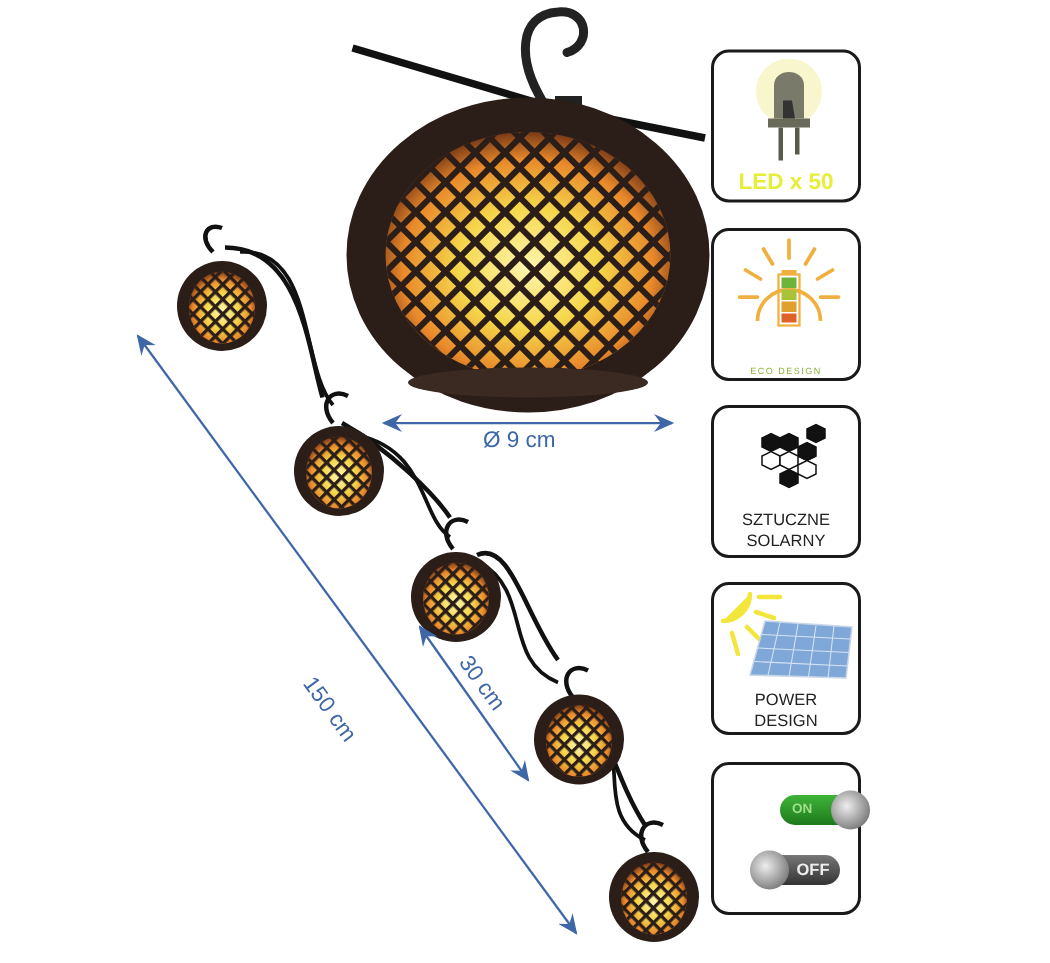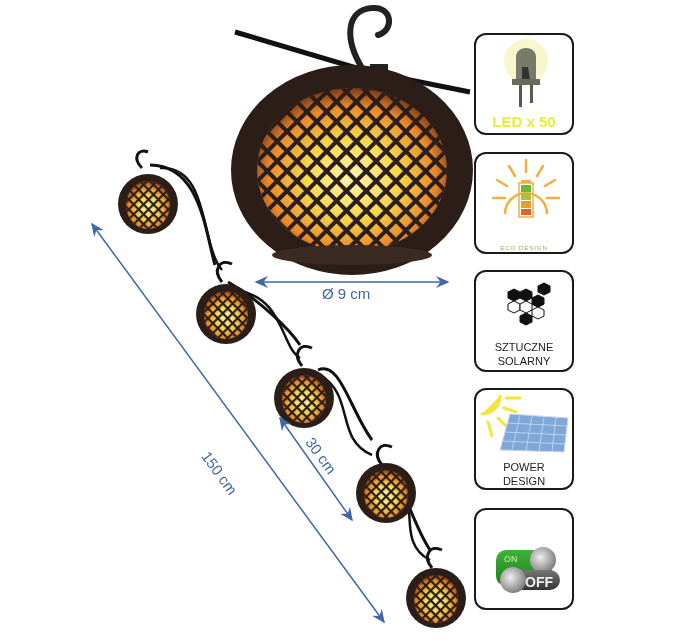--- a/index.html
+++ b/index.html
@@ -162,21 +162,21 @@
       <line x1="28" y1="29" x2="87" y2="32"></line>
       <line x1="25" y1="38" x2="86" y2="41"></line>
       <line x1="23" y1="47" x2="85" y2="50"></line>
     </g>
   </svg>
   <div class="lbl" style="top:70px;">POWER</div>
   <div class="lbl" style="top:84px;">DESIGN</div>
 </div>
 
 <div class="feature-card" style="top:508px;">
-  <div class="abs" style="left:20px;top:20px;width:56px;height:36px;border-radius:10px;background:linear-gradient(#3fb33a,#1e7a1c);margin-top:20px;">
+  <div class="abs" style="left:44px;top:20px;width:56px;height:20px;border-radius:10px;background:linear-gradient(#3fb33a,#1e7a1c);">
     <span class="abs" style="left:8px;top:4px;font-size:9px;font-weight:bold;color:#9fe08a;">ON</span>
     <span class="abs" style="right:-4px;top:-3px;width:26px;height:26px;border-radius:50%;background:radial-gradient(circle at 40% 40%,#eee,#555);"></span>
   </div>
   <div class="abs" style="left:28px;top:60px;width:56px;height:20px;border-radius:10px;background:linear-gradient(#777,#333);">
     <span class="abs" style="left:-4px;top:-3px;width:26px;height:26px;border-radius:50%;background:radial-gradient(circle at 40% 40%,#eee,#555);"></span>
-    <span class="abs" style="right:7px;top:4px;font-size:14px;font-weight:bold;color:#eee;">OFF</span>
+    <span class="abs" style="right:7px;top:4px;font-size:11px;font-weight:bold;color:#eee;">OFF</span>
   </div>
 </div>
 
 </body></html>

